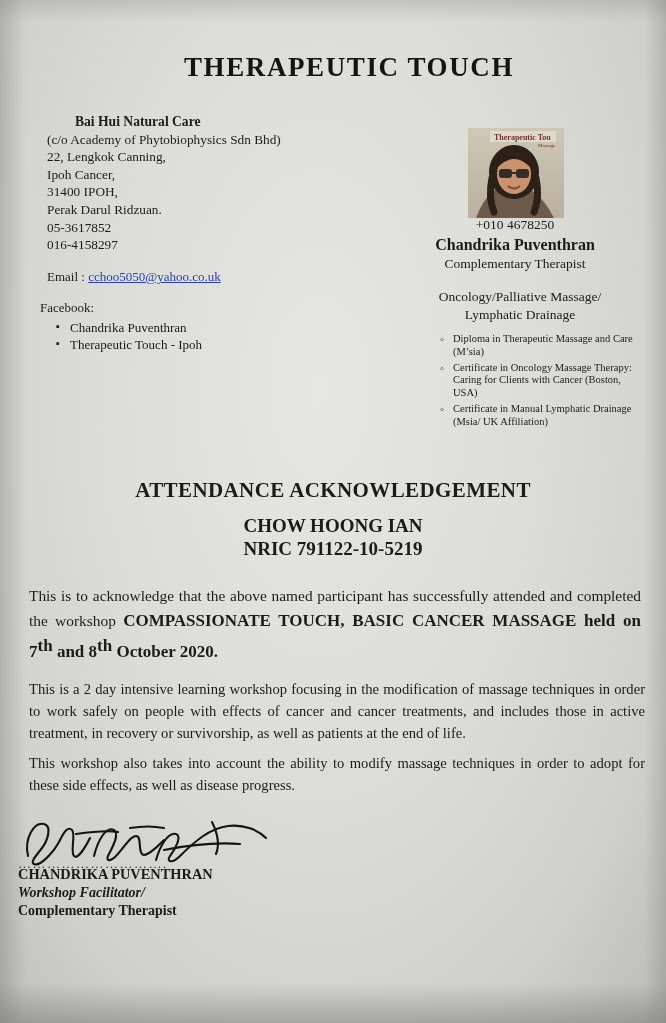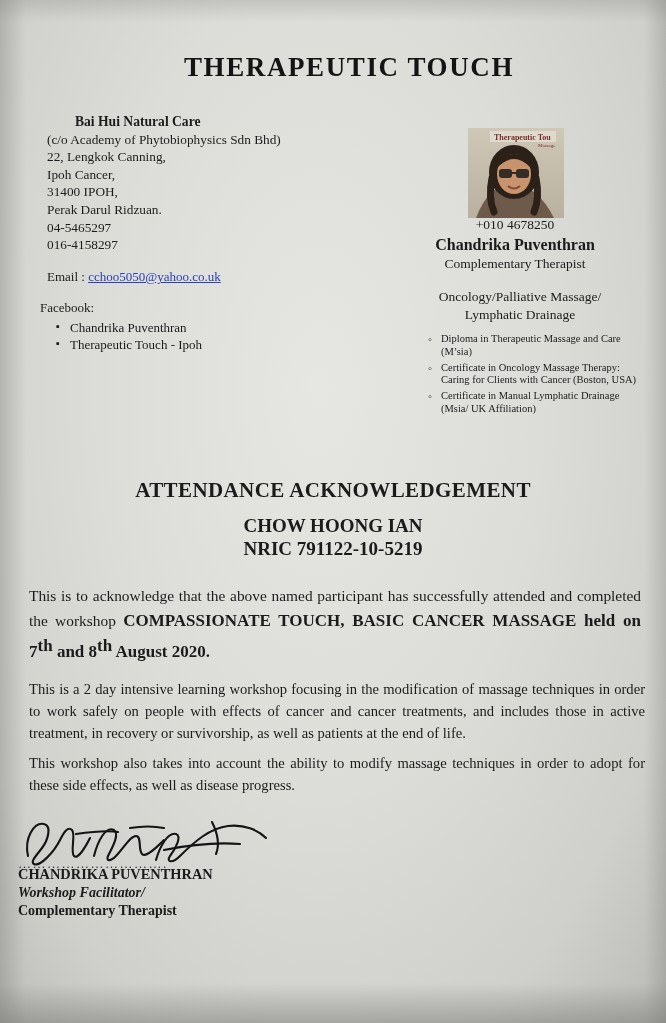--- a/index.html
+++ b/index.html
@@ -162,20 +162,21 @@
     line-height: 12.8px;
   }
   .quals ul {
     margin: 0;
     padding-left: 14px;
     list-style: none;
   }
   .quals li {
     position: relative;
     margin-bottom: 3px;
+    margin-left: 12px;
   }
   .quals li::before {
     content: "\25E6";
     position: absolute;
     left: -13px;
     top: 0;
     font-size: 11px;
   }
 
   
@@ -299,21 +300,21 @@
 
     <div class="letterhead-title">THERAPEUTIC TOUCH</div>
 
     <div class="addr-block">
       <div class="company line">Bai Hui Natural Care</div>
       <div class="line">(c/o Academy of Phytobiophysics Sdn Bhd)</div>
       <div class="line">22, Lengkok Canning,</div>
       <div class="line">Ipoh Cancer,</div>
       <div class="line">31400 IPOH,</div>
       <div class="line">Perak Darul Ridzuan.</div>
-      <div class="line">04-5465297</div>
+      <div class="line">05-3617852</div>
       <div class="line">016-4158297</div>
     </div>
 
     <div class="email-line">
       <span>Email :</span>
       <span class="email-link">cchoo5050@yahoo.co.uk</span>
     </div>
 
     <div class="facebook-block">
       <div>Facebook:</div>
@@ -371,21 +372,21 @@
         <li>Certificate in Oncology Massage Therapy: Caring for Clients with Cancer (Boston, USA)</li>
         <li>Certificate in Manual Lymphatic Drainage (Msia/ UK Affiliation)</li>
       </ul>
     </div>
 
     <div class="ack-title">ATTENDANCE ACKNOWLEDGEMENT</div>
     <div class="participant-name">CHOW HOONG IAN</div>
     <div class="participant-nric">NRIC 791122-10-5219</div>
 
     <div class="para1">
-      <span>This is to acknowledge that the above named participant has successfully attended and completed the workshop </span><span class="strong">COMPASSIONATE TOUCH, BASIC CANCER MASSAGE</span><span class="strong"> held on 7</span><sup class="strong">th</sup><span class="strong"> and 8</span><sup class="strong">th</sup><span class="strong"> August 2020.</span>
+      <span>This is to acknowledge that the above named participant has successfully attended and completed the workshop </span><span class="strong">COMPASSIONATE TOUCH, BASIC CANCER MASSAGE</span><span class="strong"> held on 7</span><sup class="strong">th</sup><span class="strong"> and 8</span><sup class="strong">th</sup><span class="strong"> October 2020.</span>
     </div>
 
     <div class="para2">This is a 2 day intensive learning workshop focusing in the modification of massage techniques in order to work safely on people with effects of cancer and cancer treatments, and includes those in active treatment, in recovery or survivorship, as well as patients at the end of life.</div>
     <div class="para3">This workshop also takes into account the ability to modify massage techniques in order to adopt for these side effects, as well as disease progress.</div>
 
     <svg class="sig-svg" width="260" height="58" viewBox="0 0 260 58" xmlns="http://www.w3.org/2000/svg">
       <g fill="none" stroke="#141414" stroke-width="2.1" stroke-linecap="round" stroke-linejoin="round">
         <path d="M14 44 C10 26 20 10 30 12 C38 14 34 28 28 36 C22 44 16 50 20 52 C26 55 40 40 46 28 C50 20 54 14 58 18 C62 22 56 40 60 44 C64 48 72 34 76 26"></path>
         <path d="M62 22 C76 20 92 18 104 20"></path>
         <path d="M80 44 C84 28 92 14 100 18 C106 22 98 36 94 44 C92 49 96 50 102 44 C110 36 116 24 122 24 C128 24 124 38 128 42 C132 46 142 36 150 28"></path>

